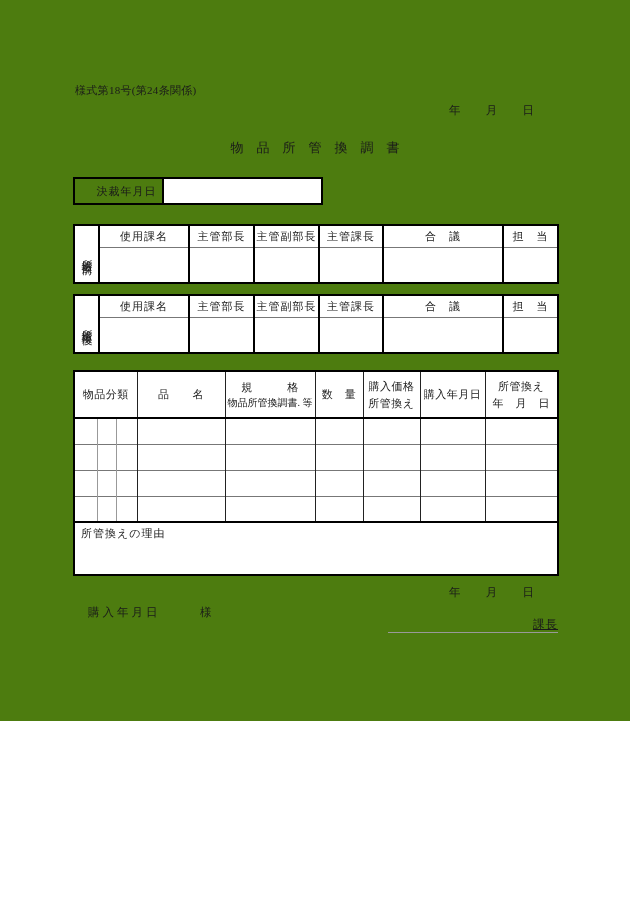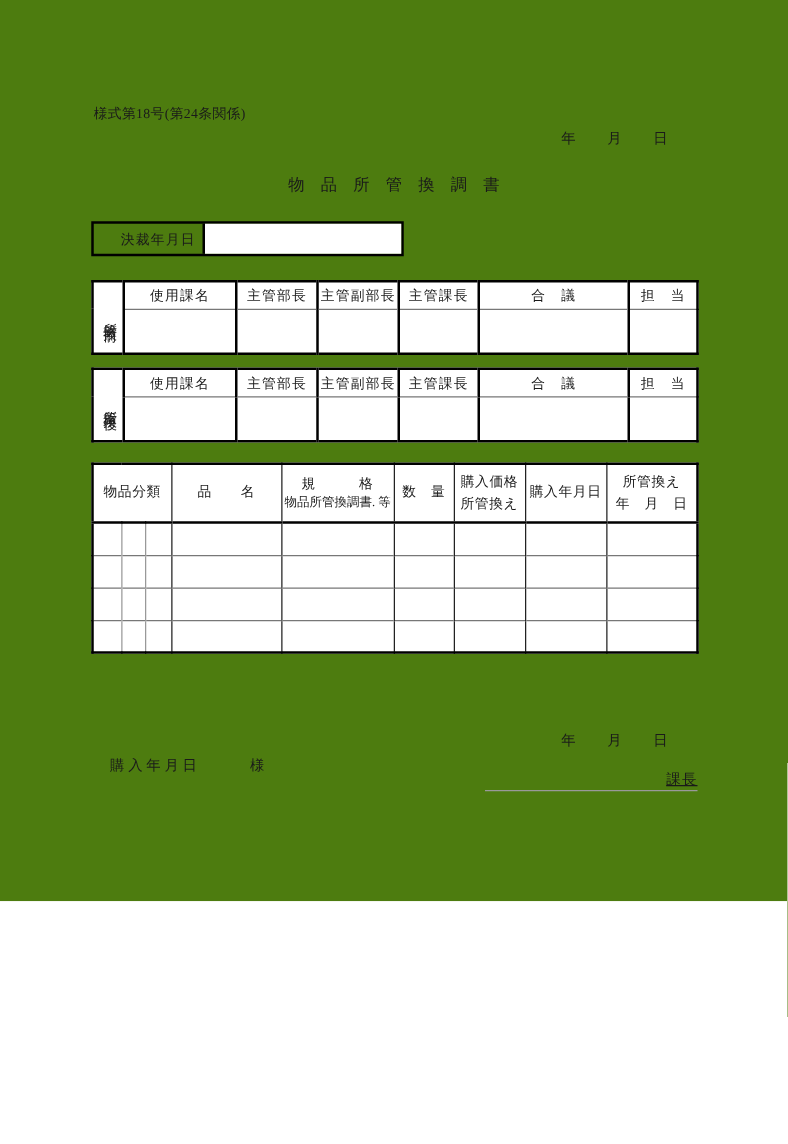--- a/index.html
+++ b/index.html
@@ -212,20 +212,23 @@
         <td class="s1"></td>
         <td class="s2"></td>
         <td class="s3"></td>
         <td></td>
         <td></td>
         <td></td>
         <td></td>
         <td></td>
         <td></td>
       </tr>
+      <tr>
+        <td class="reason-cell" colspan="9"><span>所管換えの理由</span></td>
+      </tr>
     </tbody>
   </table>
 
   <div class="date-line date-bottom">
     <span>年</span>
     <span>月</span>
     <span>日</span>
   </div>
 
   <div class="recipient">購入年月日</div>

